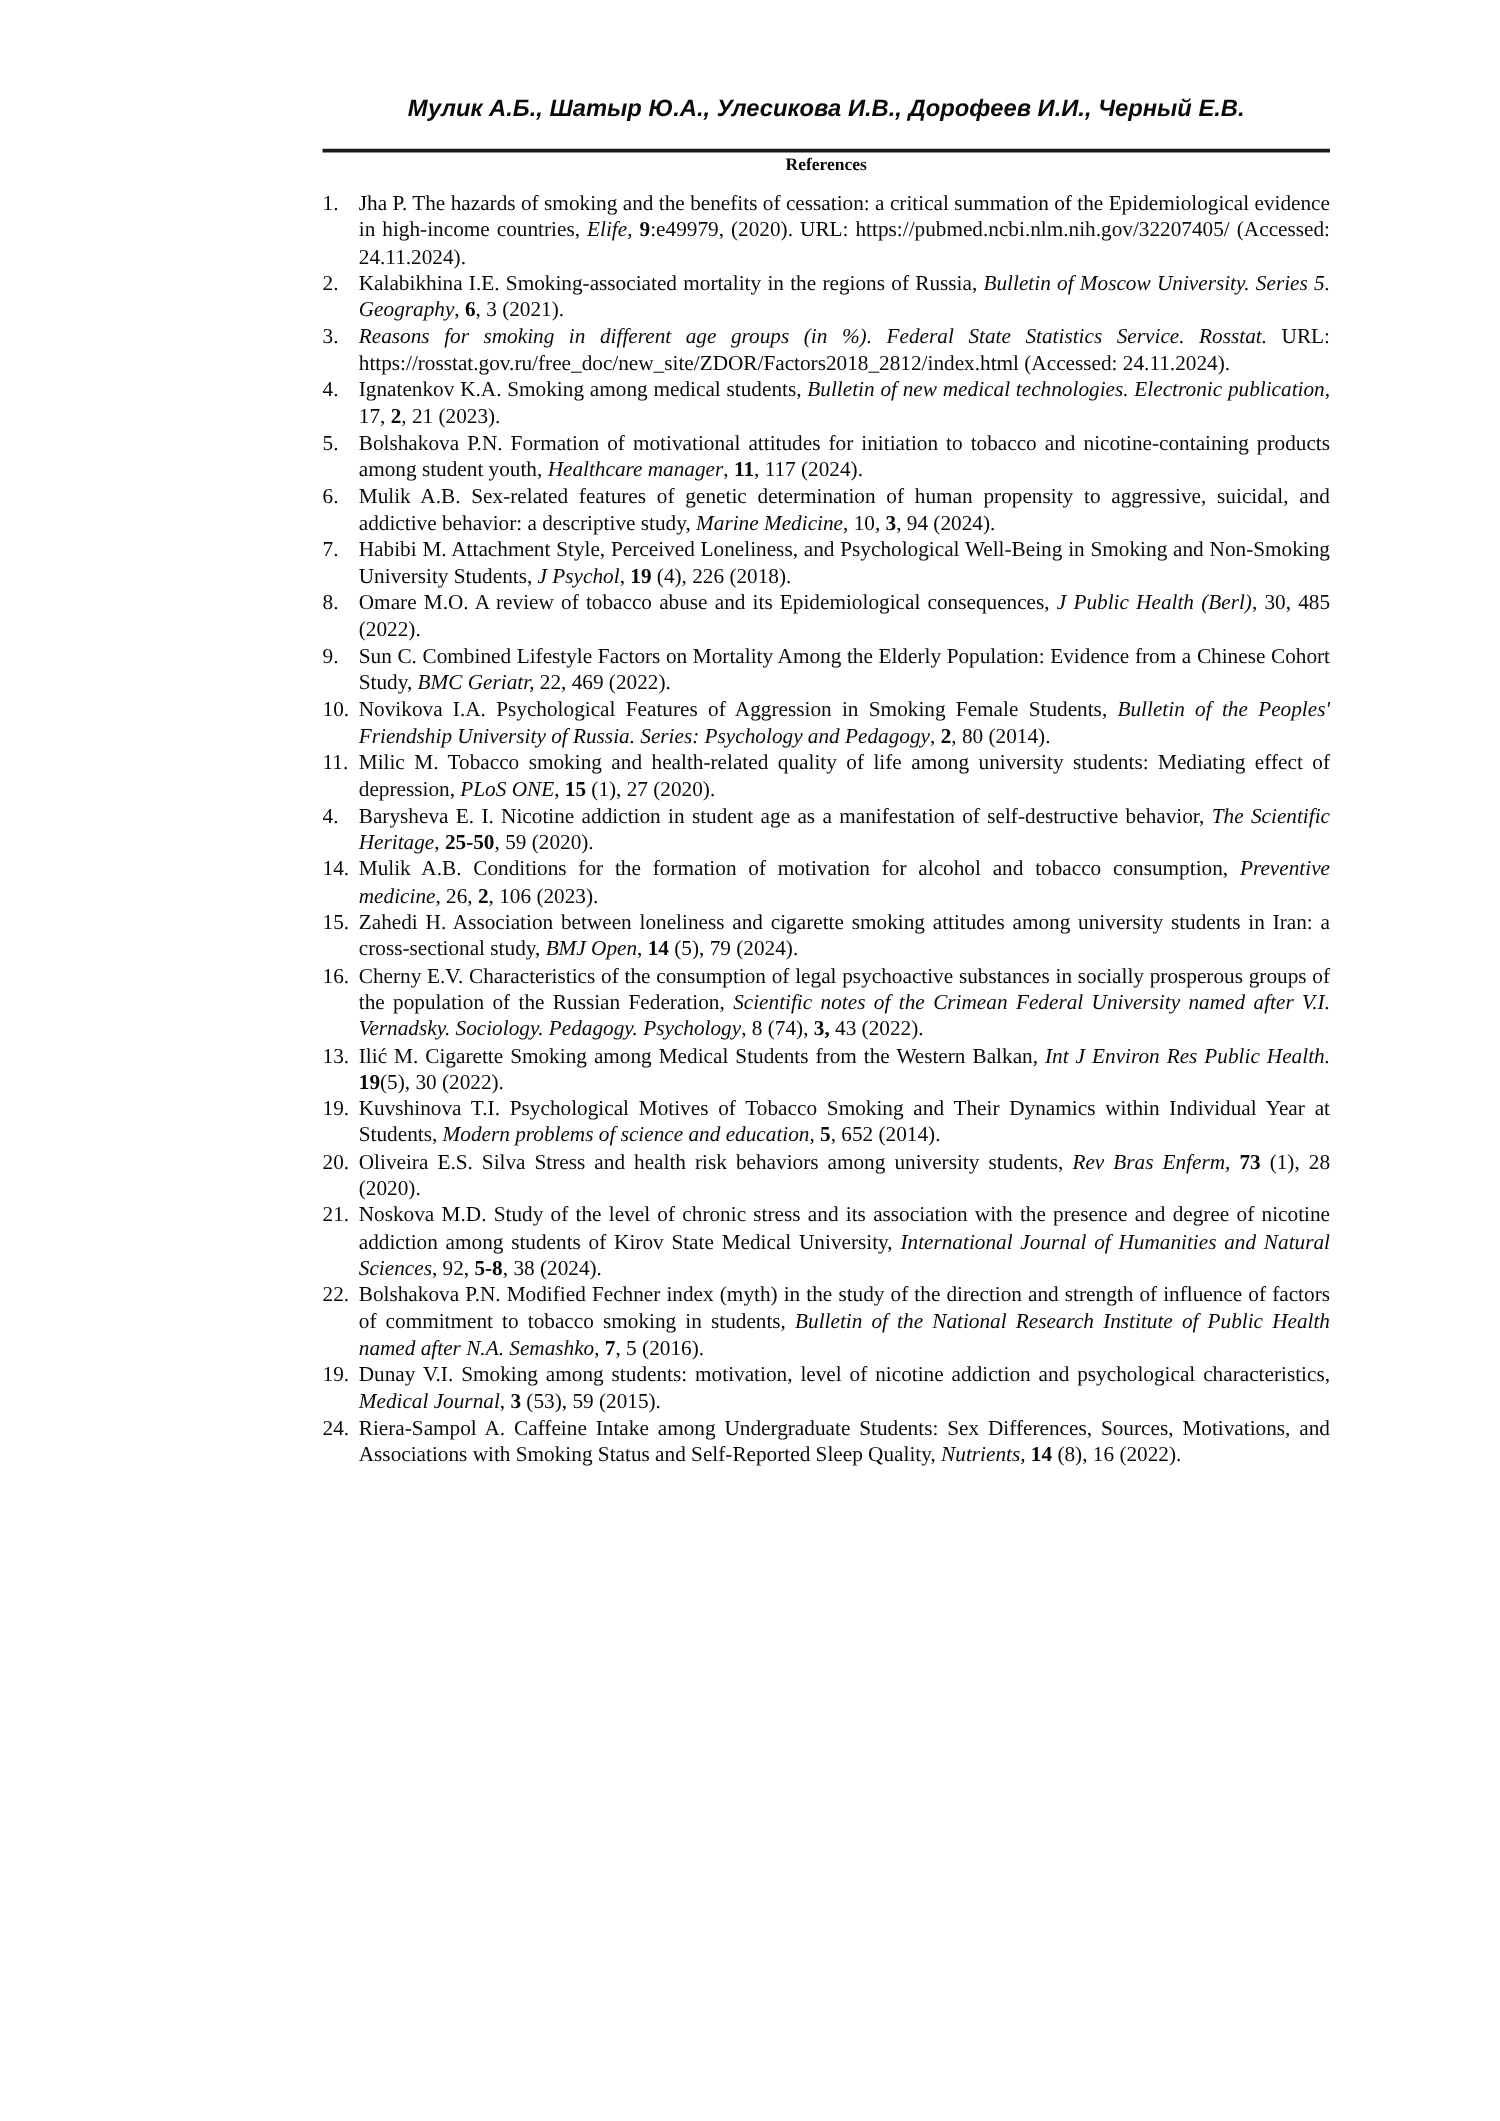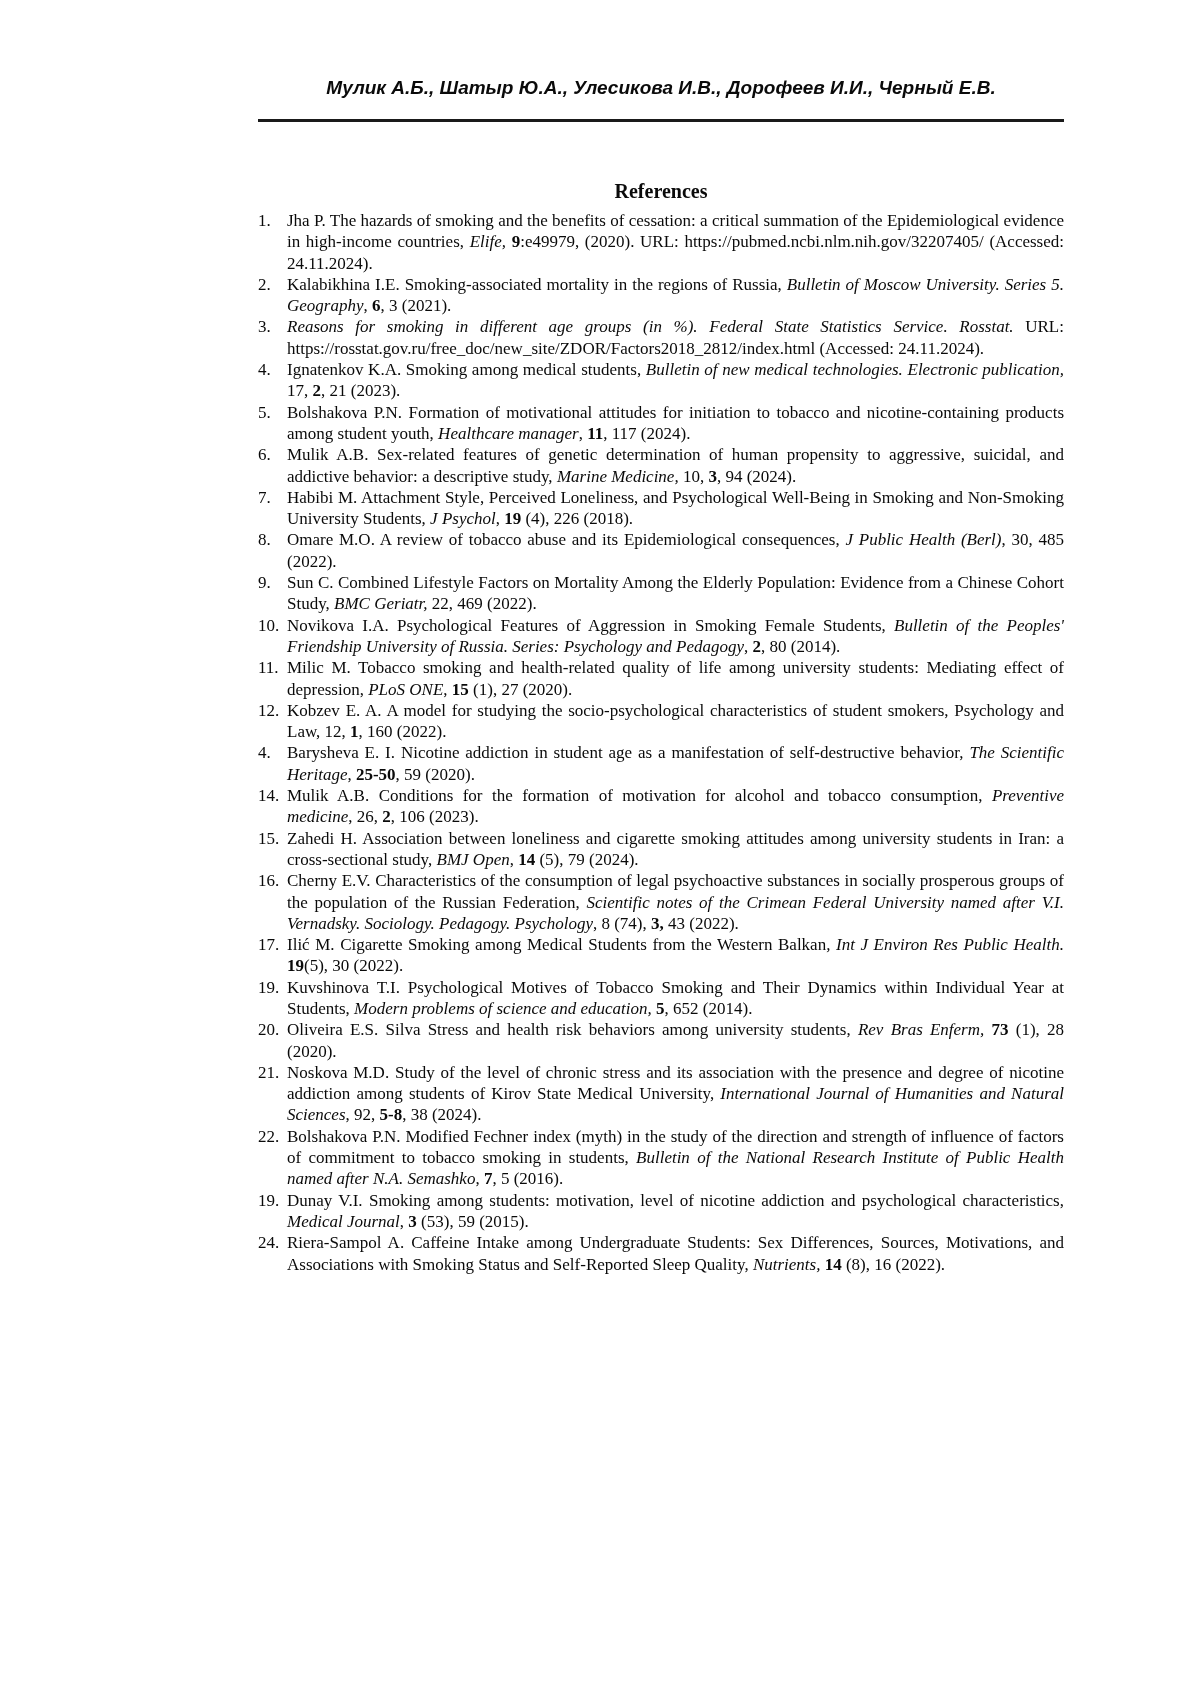--- a/index.html
+++ b/index.html
@@ -30,25 +30,24 @@
     font-size: 19px;
     line-height: 24px;
     color: #0a0a0a;
   }
   .header-rule {
     margin-top: 19px;
     height: 3px;
     background: #1a1a1a;
   }
   .refs-title {
-    margin-top: 58px;
     text-align: center;
     font-family: "Liberation Serif", "DejaVu Serif", serif;
     font-weight: bold;
-    font-size: 20px;
+    font-size: 14px;
     line-height: 22px;
   }
   .refs-list {
     margin-top: 8px;
     font-family: "Liberation Serif", "DejaVu Serif", serif;
     font-size: 17px;
     line-height: 21.3px;
   }
   .ref-row {
     display: flex;
@@ -126,41 +125,37 @@
         </div>
         <div class="ref-row">
           <span class="ref-num">10.</span>
           <span class="ref-body"><span class="seg-n">Novikova I.A. Psychological Features of Aggression in Smoking Female Students, </span><span class="seg-i">Bulletin of the Peoples' Friendship University of Russia. Series: Psychology and Pedagogy</span><span class="seg-n">, </span><span class="seg-b">2</span><span class="seg-n">, 80 (2014).</span></span>
         </div>
         <div class="ref-row">
           <span class="ref-num">11.</span>
           <span class="ref-body"><span class="seg-n">Milic M. Tobacco smoking and health-related quality of life among university students: Mediating effect of depression, </span><span class="seg-i">PLoS ONE</span><span class="seg-n">, </span><span class="seg-b">15</span><span class="seg-n"> (1), 27 (2020).</span></span>
         </div>
         <div class="ref-row">
-          <span class="ref-num">12.</span>
-          <span class="ref-body"><span class="seg-n">Kobzev E. A. A model for studying the socio-psychological characteristics of student smokers, Psychology and Law, 12, </span><span class="seg-b">1</span><span class="seg-n">, 160 (2022).</span></span>
-        </div>
-        <div class="ref-row">
           <span class="ref-num">4.</span>
           <span class="ref-body"><span class="seg-n">Barysheva E. I. Nicotine addiction in student age as a manifestation of self-destructive behavior, </span><span class="seg-i">The Scientific Heritage</span><span class="seg-n">, </span><span class="seg-b">25-50</span><span class="seg-n">, 59 (2020).</span></span>
         </div>
         <div class="ref-row">
           <span class="ref-num">14.</span>
           <span class="ref-body"><span class="seg-n">Mulik A.B. Conditions for the formation of motivation for alcohol and tobacco consumption, </span><span class="seg-i">Preventive medicine</span><span class="seg-n">, 26, </span><span class="seg-b">2</span><span class="seg-n">, 106 (2023).</span></span>
         </div>
         <div class="ref-row">
           <span class="ref-num">15.</span>
           <span class="ref-body"><span class="seg-n">Zahedi H. Association between loneliness and cigarette smoking attitudes among university students in Iran: a cross-sectional study, </span><span class="seg-i">BMJ Open</span><span class="seg-n">, </span><span class="seg-b">14</span><span class="seg-n"> (5), 79 (2024).</span></span>
         </div>
         <div class="ref-row">
           <span class="ref-num">16.</span>
           <span class="ref-body"><span class="seg-n">Cherny E.V. Characteristics of the consumption of legal psychoactive substances in socially prosperous groups of the population of the Russian Federation, </span><span class="seg-i">Scientific notes of the Crimean Federal University named after V.I. Vernadsky. Sociology. Pedagogy. Psychology</span><span class="seg-n">, 8 (74), </span><span class="seg-b">3,</span><span class="seg-n"> 43 (2022).</span></span>
         </div>
         <div class="ref-row">
-          <span class="ref-num">17.</span>
+          <span class="ref-num">13.</span>
           <span class="ref-body"><span class="seg-n">Ilić M. Cigarette Smoking among Medical Students from the Western Balkan</span><span class="seg-i">, Int J Environ Res Public Health.</span><span class="seg-n"> </span><span class="seg-b">19</span><span class="seg-n">(5), 30 (2022).</span></span>
         </div>
         <div class="ref-row">
           <span class="ref-num">19.</span>
           <span class="ref-body"><span class="seg-n">Kuvshinova T.I. Psychological Motives of Tobacco Smoking and Their Dynamics within Individual Year at Students, </span><span class="seg-i">Modern problems of science and education,</span><span class="seg-n"> </span><span class="seg-b">5</span><span class="seg-n">, 652 (2014).</span></span>
         </div>
         <div class="ref-row">
           <span class="ref-num">20.</span>
           <span class="ref-body"><span class="seg-n">Oliveira E.S. Silva Stress and health risk behaviors among university students, </span><span class="seg-i">Rev Bras Enferm,</span><span class="seg-n"> </span><span class="seg-b">73</span><span class="seg-n"> (1), 28 (2020).</span></span>
         </div>

